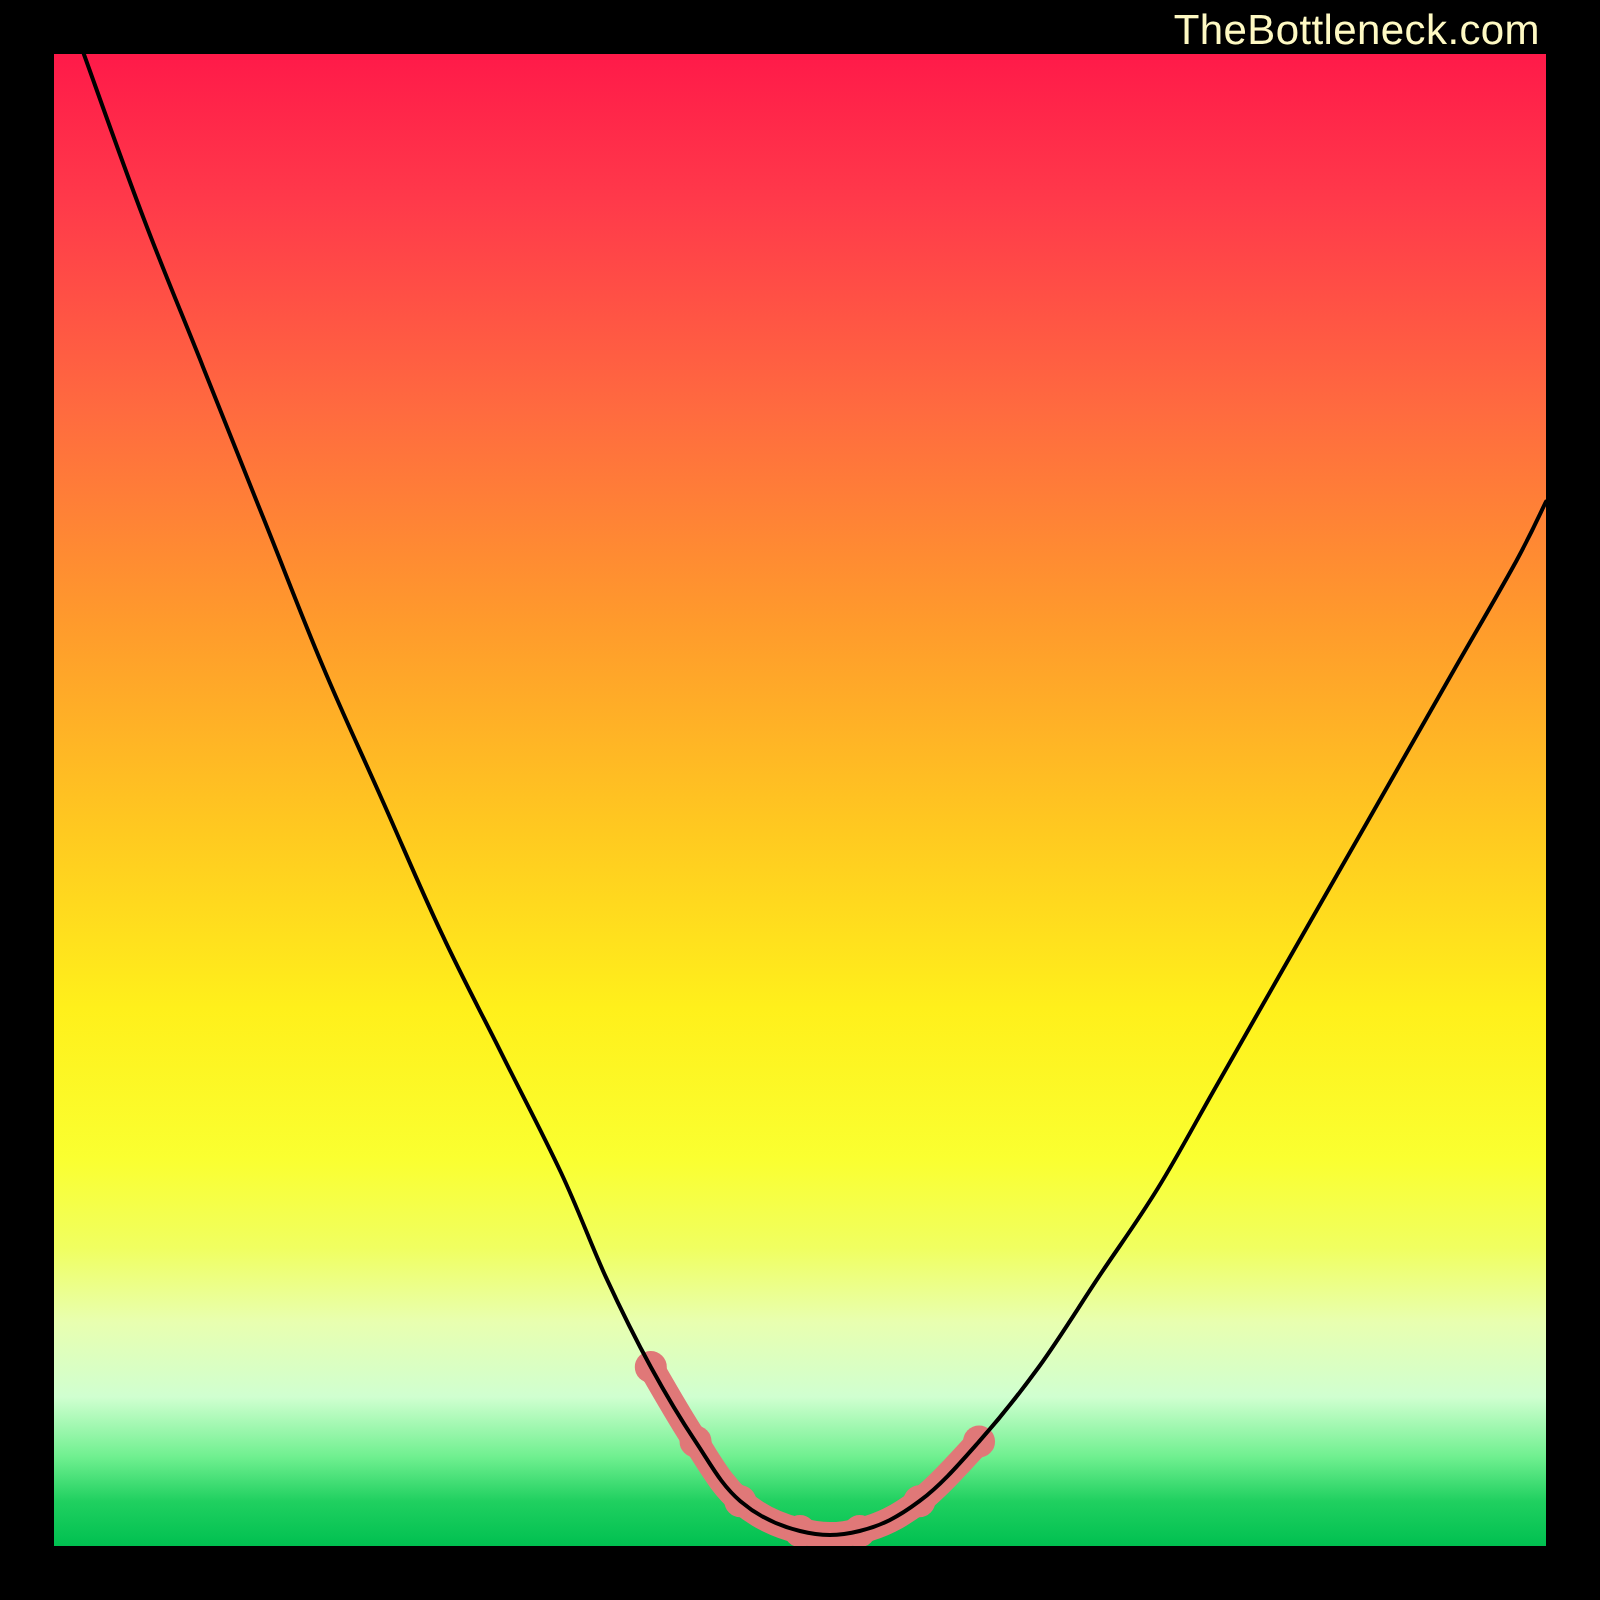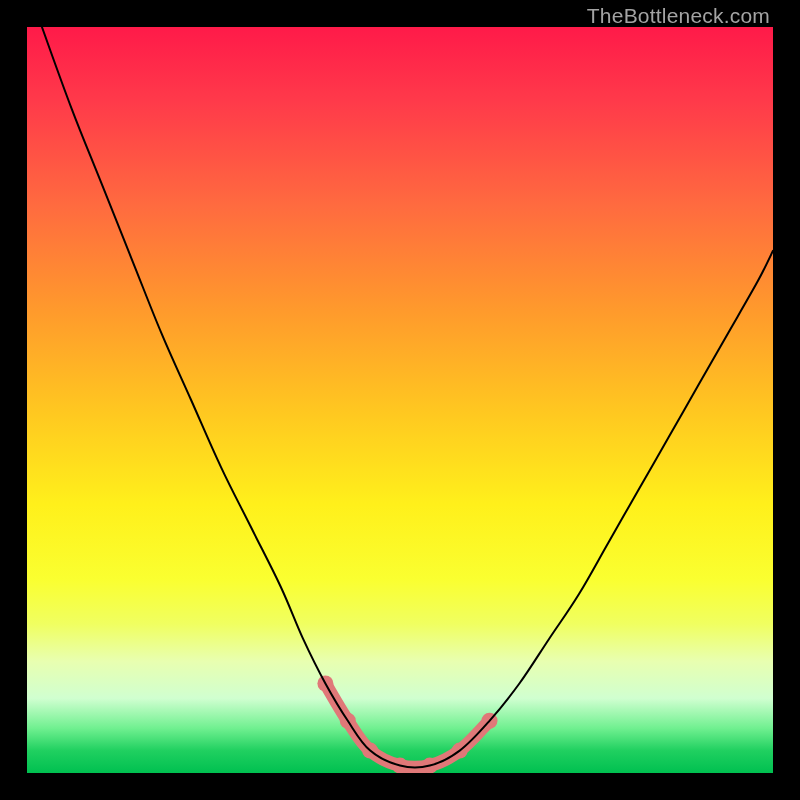--- a/index.html
+++ b/index.html
@@ -46,21 +46,21 @@
     width: 746px;
     height: 746px;
   }
   .watermark {
     position: absolute;
     top: 4px;
     right: 30px;
     font-family: Arial, Helvetica, sans-serif;
     font-size: 21px;
     font-weight: 500;
-    color: #a3a3a3;
+    color: #fef9c3;
     letter-spacing: 0.2px;
   }
 </style>
 </head>
 <body>
 
 <div class="watermark">TheBottleneck.com</div>
 
 <div class="chart-container">
   <div class="plot-area"></div>

